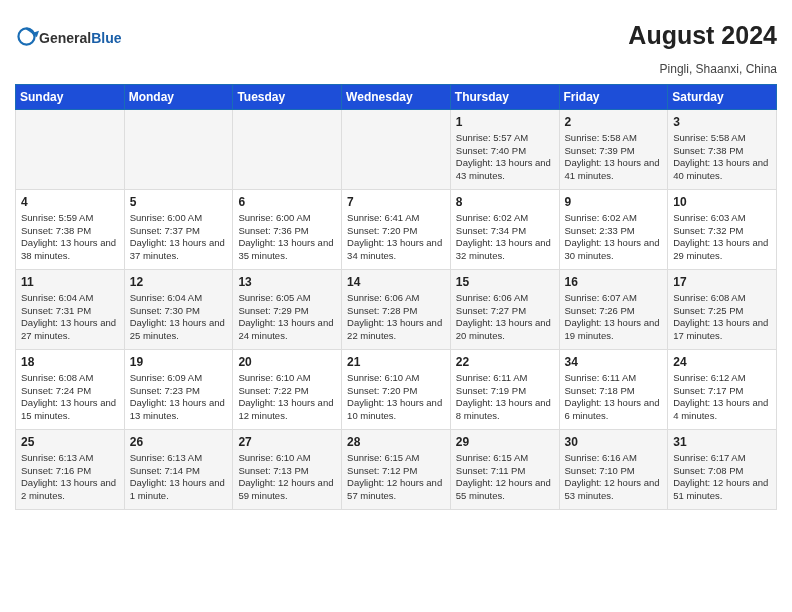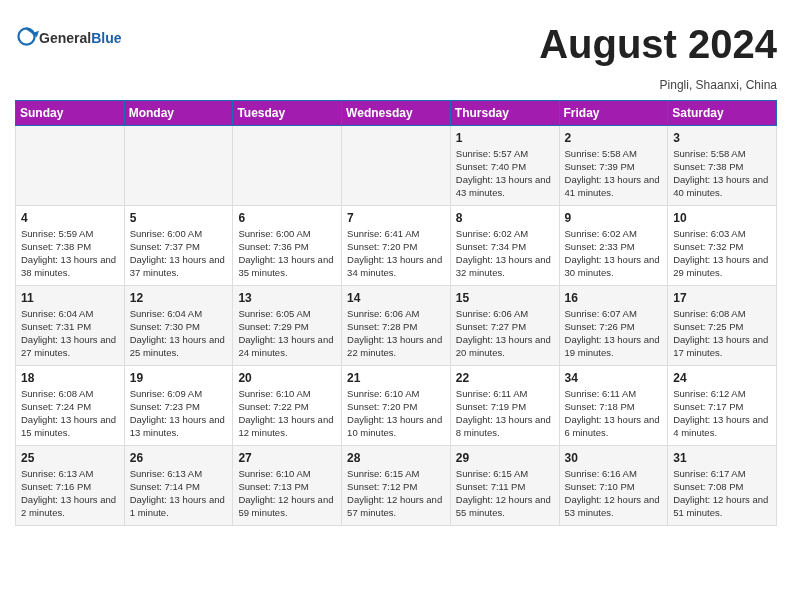--- a/index.html
+++ b/index.html
@@ -37,37 +37,37 @@
     }
     .logo-icon {
       width: 22px;
       height: 22px;
       margin-left: 2px;
     }
     .title-block {
       text-align: right;
     }
     .month-year {
-      font-size: 40px;
+      font-size: 25px;
       font-weight: bold;
       color: #222;
       line-height: 1.1;
     }
     .location {
       font-size: 12px;
       color: #444;
       margin-top: 12px;
     }
     table {
       width: 100%;
       border-collapse: collapse;
       table-layout: fixed;
     }
     thead tr {
-      background-color: #a21caf;
+      background-color: #1d4ed8;
     }
     thead th {
       color: #fff;
       font-size: 12px;
       font-weight: bold;
       padding: 5px 4px;
       text-align: left;
       border: 1px solid #1a6db5;
     }
     tbody tr {

